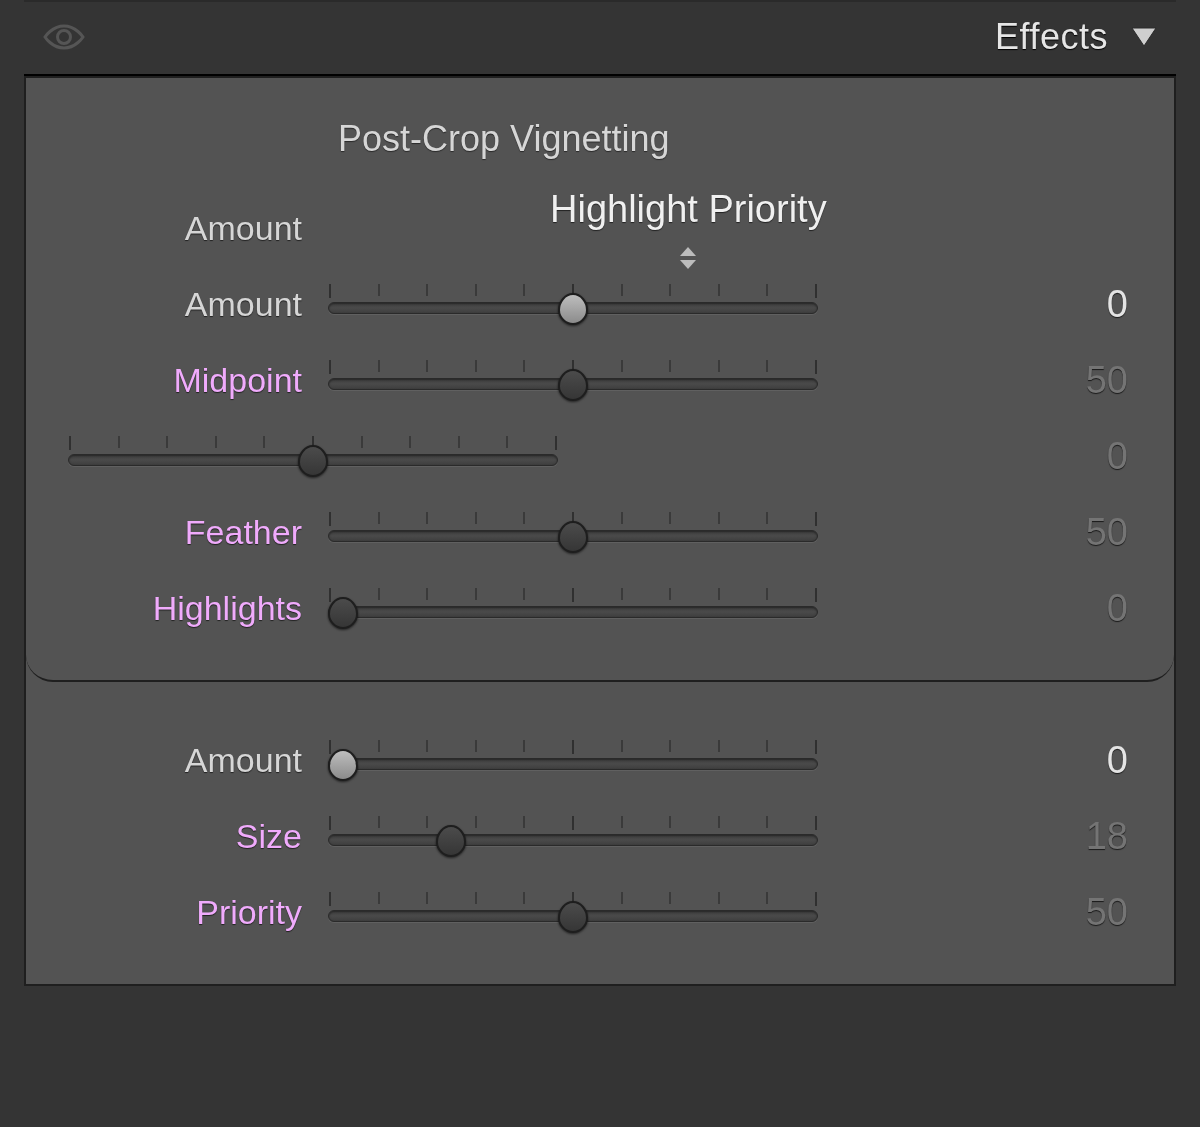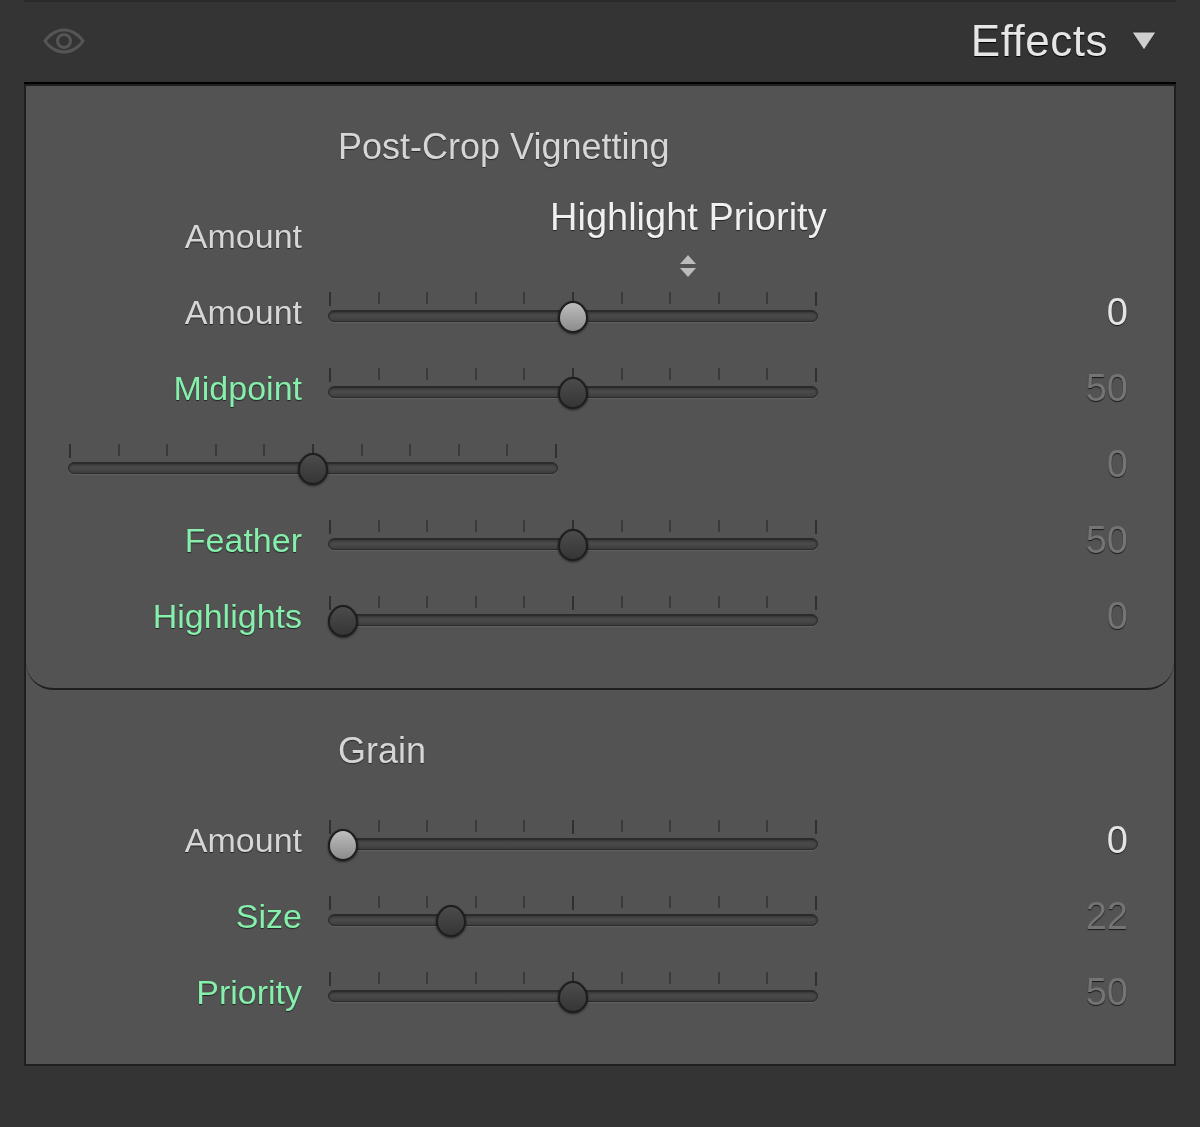--- a/index.html
+++ b/index.html
@@ -31,21 +31,21 @@
     opacity: 0.6;
   }
   .eye-icon svg { width: 100%; height: 100%; }
   .panel-header-right {
     display: flex;
     align-items: center;
     gap: 22px;
   }
   .panel-title {
     color: #e6e6e6;
-    font-size: 44px;
+    font-size: 36px;
     font-weight: 300;
     letter-spacing: 0.5px;
     text-shadow: 0 1px 1px #000;
   }
   .disclosure-triangle {
     width: 28px;
     height: 22px;
     margin-right: 6px;
   }
 
@@ -76,21 +76,21 @@
     height: 76px;
   }
   .row-label {
     width: 260px;
     text-align: right;
     padding-right: 26px;
     font-size: 34px;
     color: #d6d6d6;
     text-shadow: 0 1px 1px rgba(0,0,0,0.6);
   }
-  .row.dim .row-label { color: #86efac; }
+  .row.dim .row-label { color: #f0abfc; }
 
   .row-control {
     flex: 1;
     display: flex;
     align-items: center;
   }
   .row-value {
     width: 120px;
     text-align: right;
     font-size: 38px;
@@ -334,21 +334,20 @@
                     <path d="M16 2 C24 2 30 10 30 18 C30 26 23 32 16 32 C9 32 2 26 2 18 C2 10 8 2 16 2 Z" fill="url(#gd)" stroke="#1e1e1e" stroke-width="2"></path>
                   </svg></div>
               </div>
             </div>
             <div class="row-value">0</div>
           </div>
         </div>
     </div>
 
     <div class="section">
-      <div class="section-title">Grain</div>
       <div id="grain-sliders">
           <div class="row">
             <div class="row-label">Amount</div>
             <div class="row-control">
               <div class="slider">
                 <div class="slider-ticks">
                   <span class="major"></span>
                   <span></span>
                   <span></span>
                   <span></span>
@@ -384,21 +383,21 @@
                   <span></span>
                   <span></span>
                   <span class="major"></span>
                 </div>
                 <div class="slider-track"></div>
                 <div class="slider-thumb" style="left: 25%;"><svg viewBox="0 0 32 34">
                     <path d="M16 2 C24 2 30 10 30 18 C30 26 23 32 16 32 C9 32 2 26 2 18 C2 10 8 2 16 2 Z" fill="url(#gd)" stroke="#1e1e1e" stroke-width="2"></path>
                   </svg></div>
               </div>
             </div>
-            <div class="row-value">22</div>
+            <div class="row-value">18</div>
           </div>
           <div class="row dim">
             <div class="row-label">Priority</div>
             <div class="row-control">
               <div class="slider">
                 <div class="slider-ticks">
                   <span class="major"></span>
                   <span></span>
                   <span></span>
                   <span></span>

